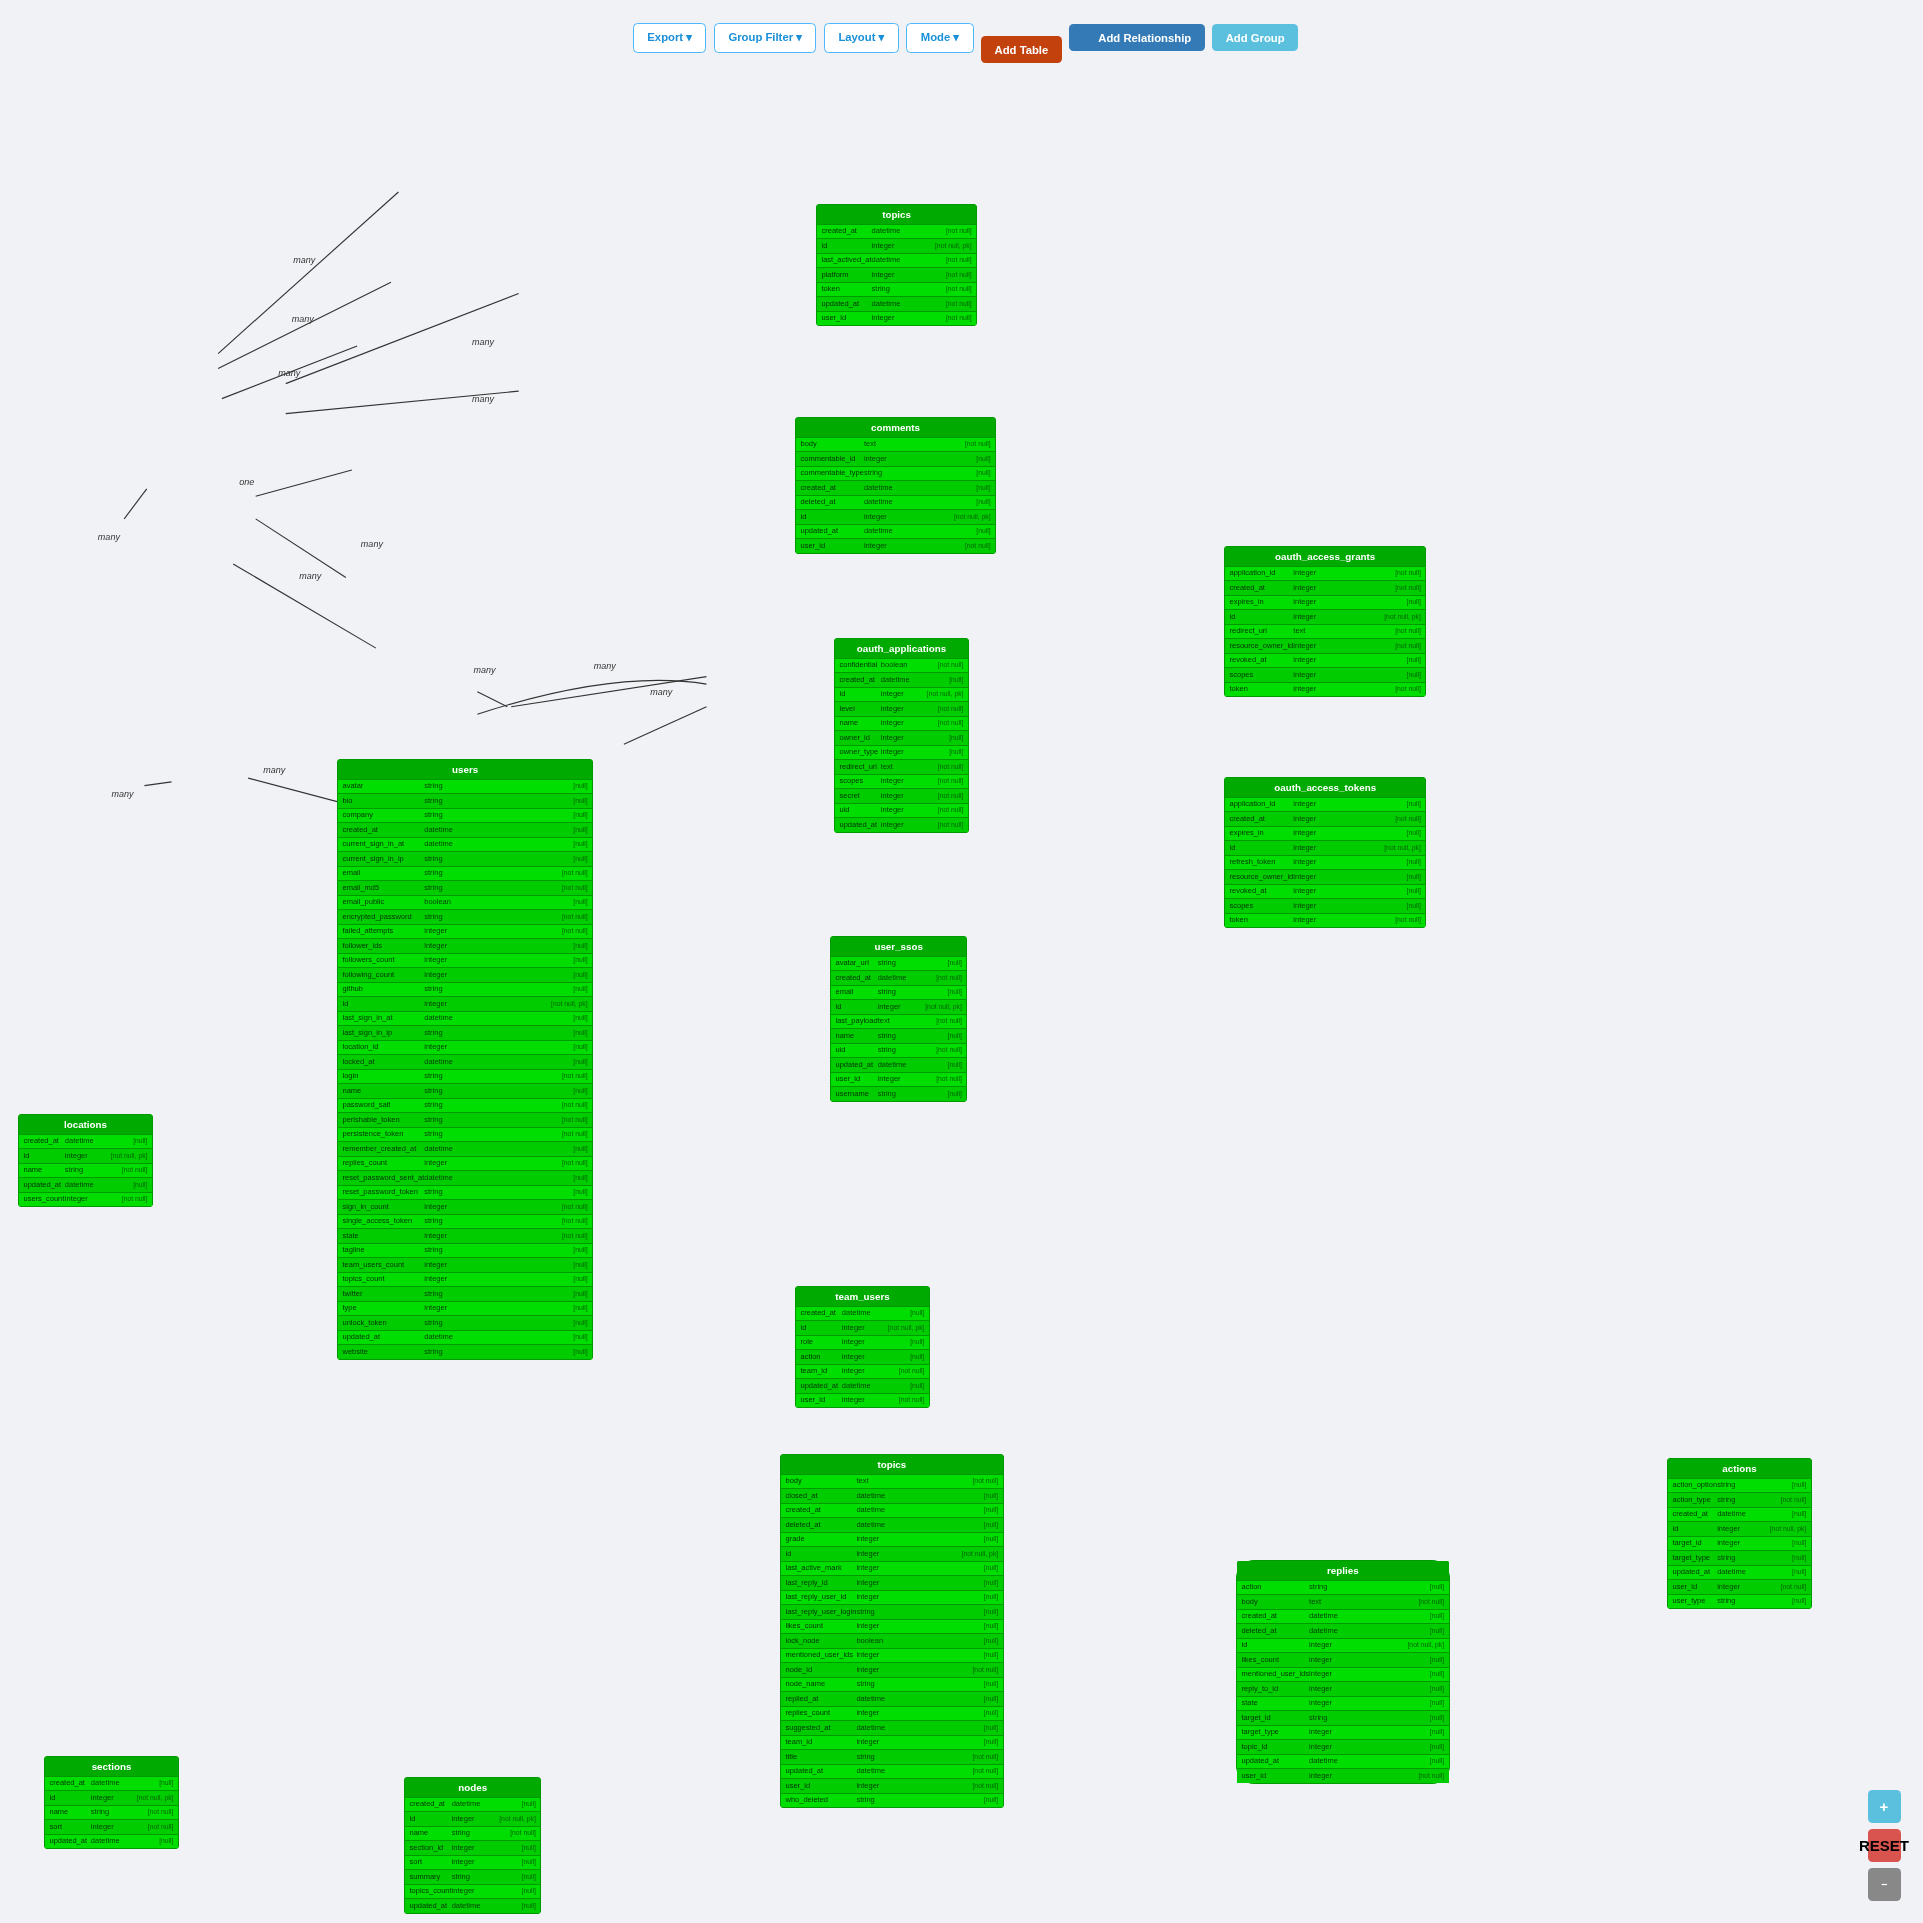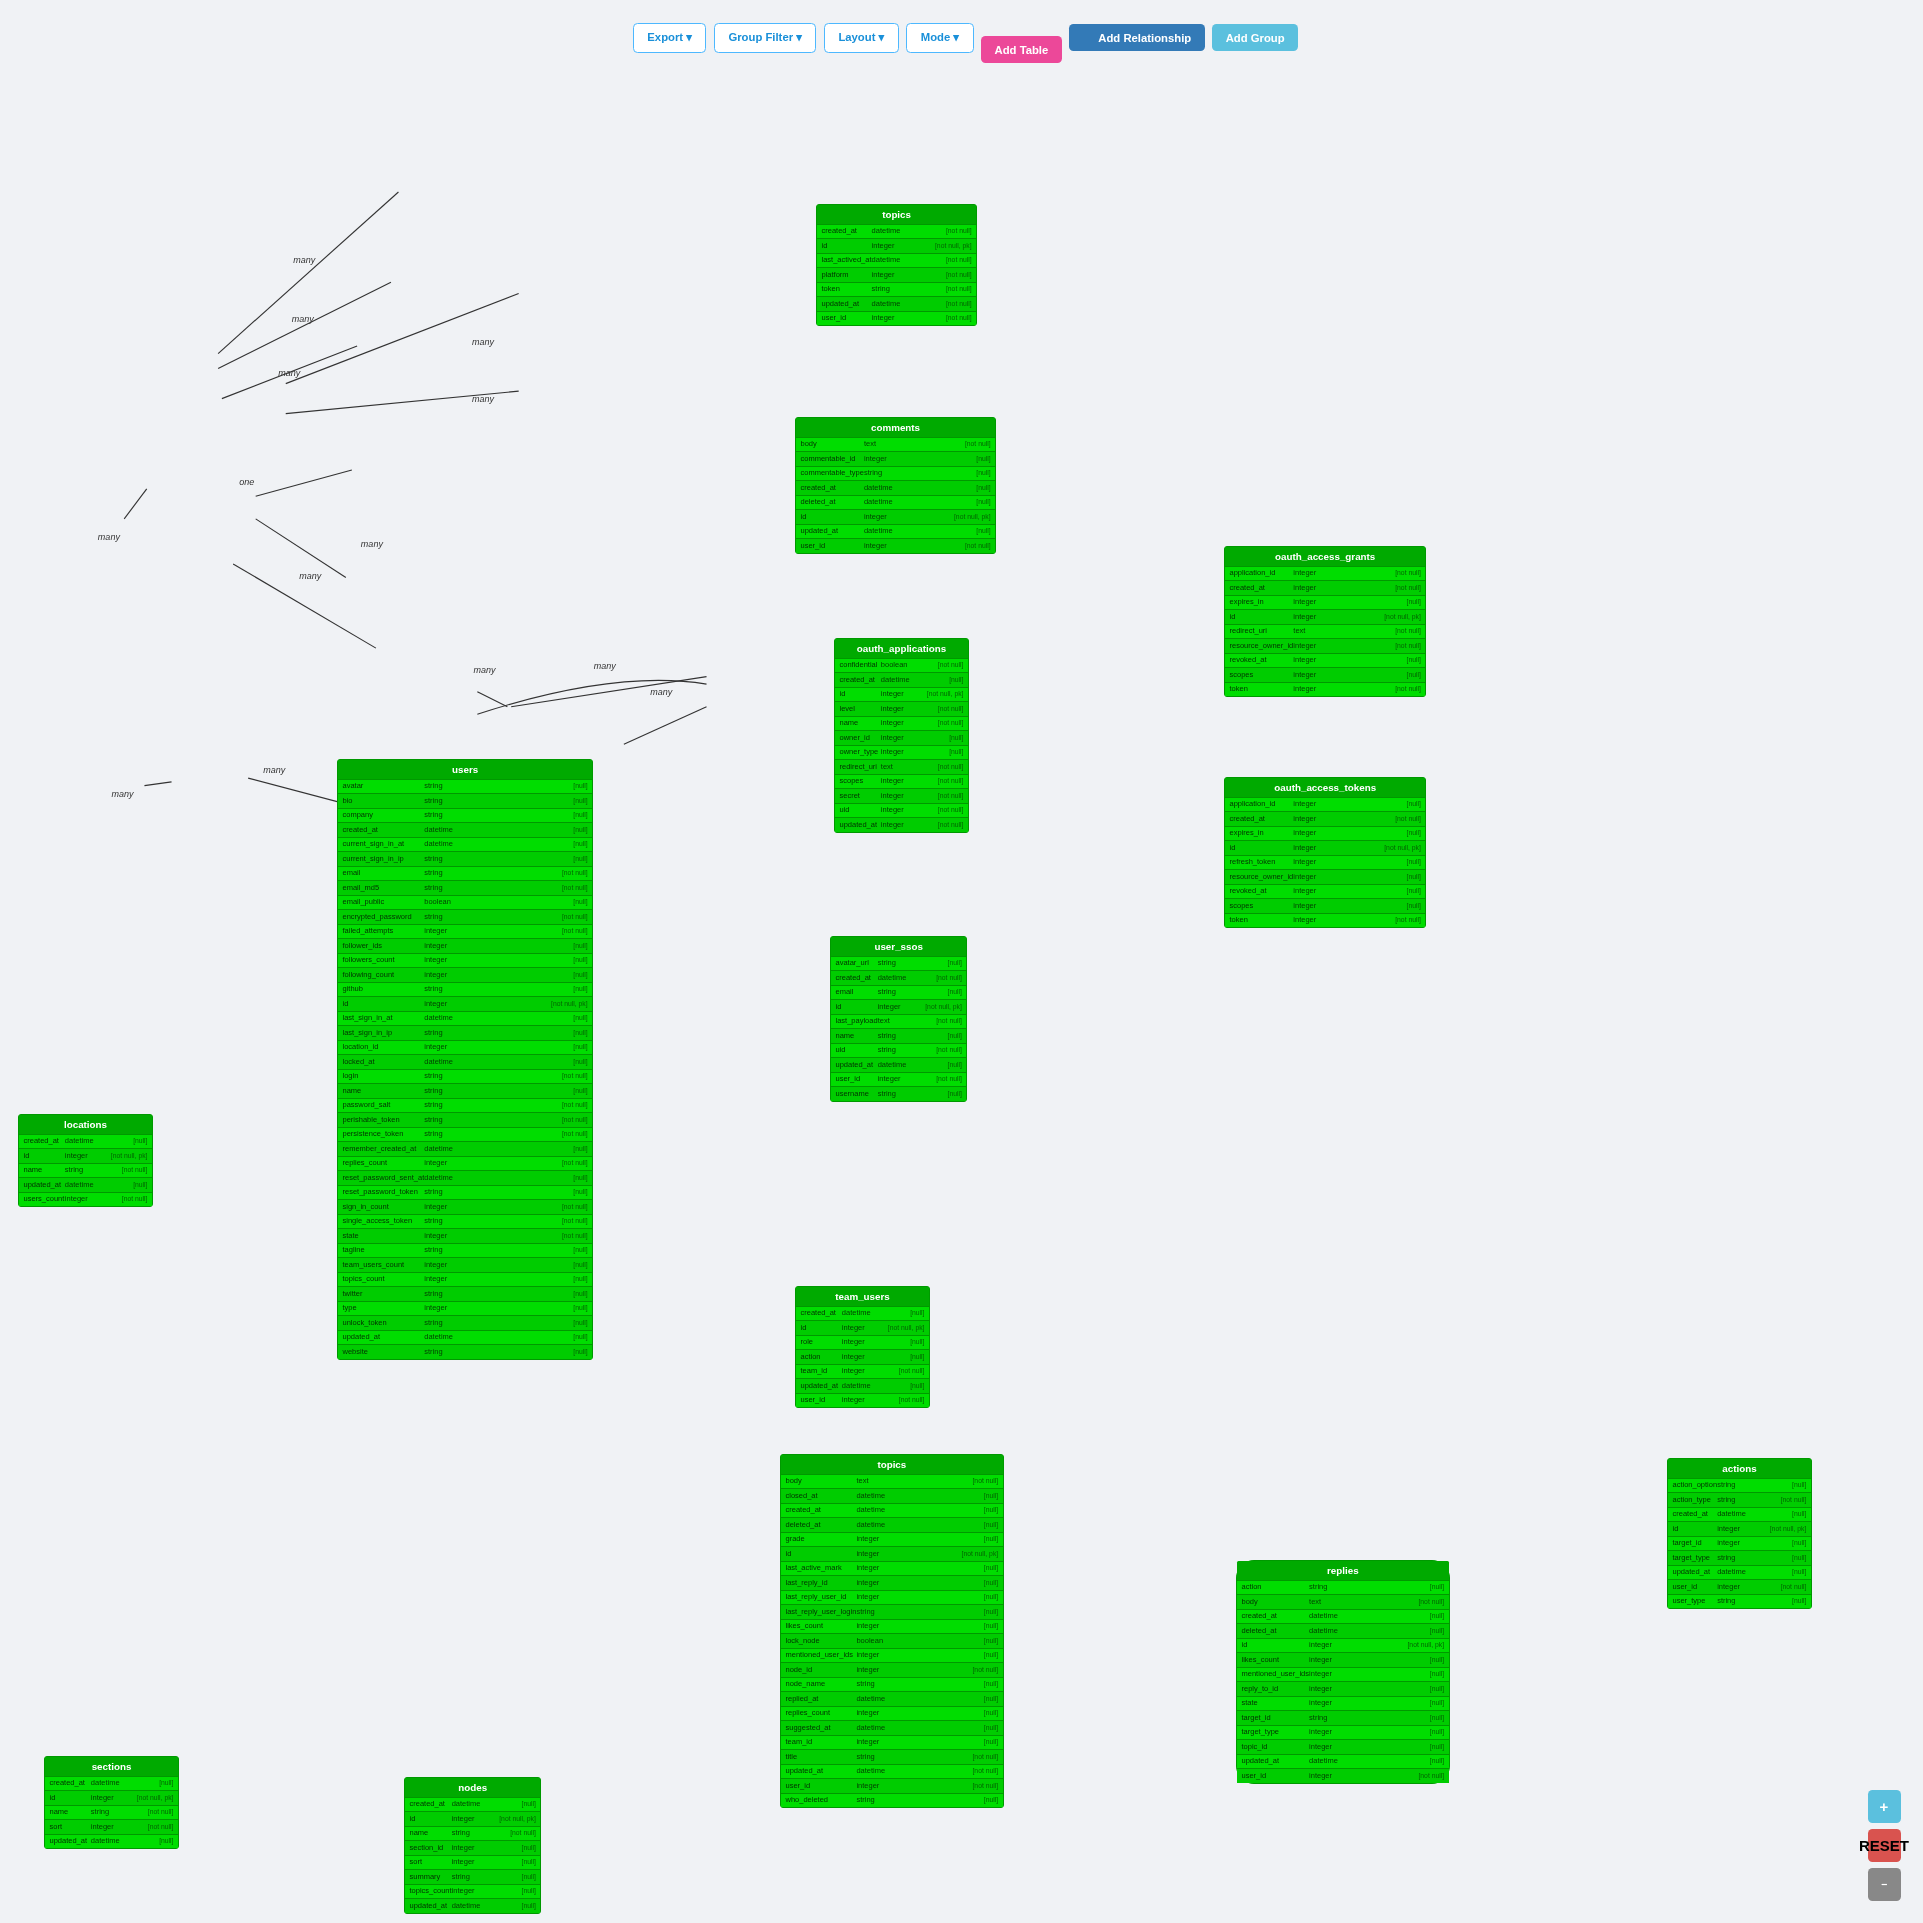--- a/index.html
+++ b/index.html
@@ -34,21 +34,21 @@
       display: flex;
       align-items: center;
       gap: 4.5px;
     }
     .btn-outline {
       background: white;
       border: 1.5px solid #4db8ff;
       color: #1a90d9;
     }
     .btn-green {
-      background: #ec4899;
+      background: #c2410c;
       color: white;
       border: none;
       margin-top: 24px;
     }
     .btn-blue-dark {
       background: #337ab7;
       color: white;
       border: none;
       padding-left: 29px;
     }

